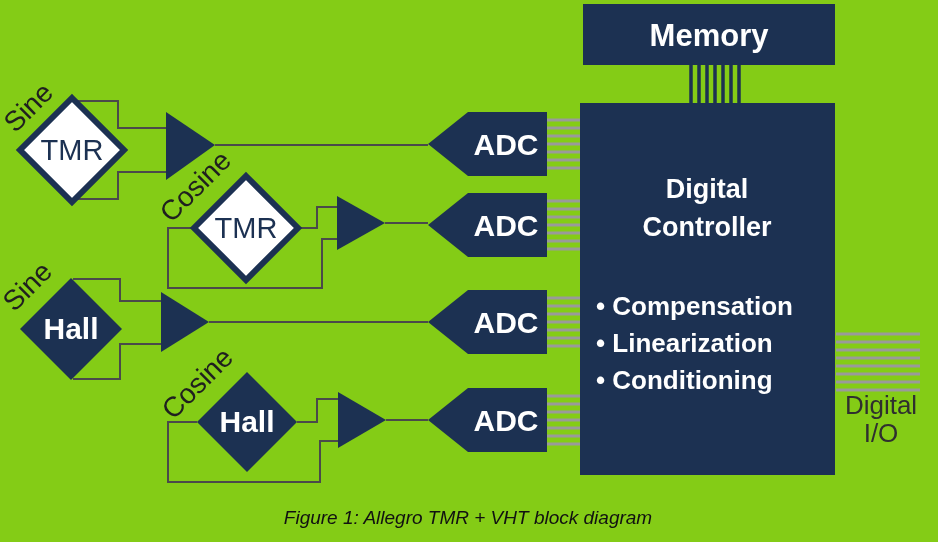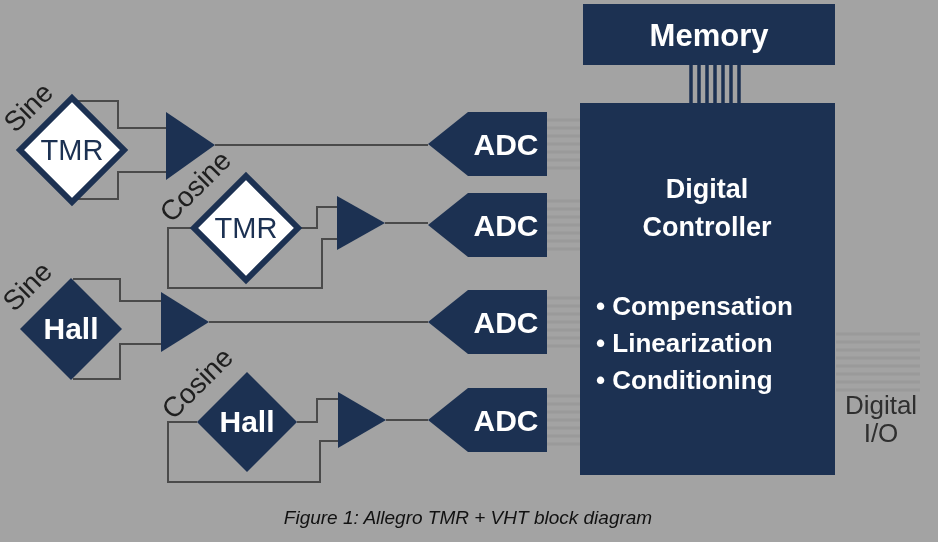--- a/index.html
+++ b/index.html
@@ -1,17 +1,17 @@
 <!DOCTYPE html>
 <html><head>
 <meta charset="utf-8">
 <style>
   html,body{margin:0;padding:0;background:#ffffff;}
   body{font-family:"Liberation Sans",sans-serif;}
-  .stage{position:relative;width:938px;height:542px;background:#a3a3a3;overflow:hidden;}
+  .stage{position:relative;width:938px;height:542px;background:#84cc16;overflow:hidden;}
   svg{display:block;}
   text{font-family:"Liberation Sans",sans-serif;}
   .blocklabel{font-weight:bold;fill:#ffffff;}
   .signal{fill:#1f1f1f;font-size:28px;}
   .tmrtext{fill:#1c3152;font-size:29px;}
   .iolabel{fill:#2f2f2f;font-size:26px;}
   .caption{fill:#111111;font-size:19px;font-style:italic;}
 </style>
 </head>
 <body>

